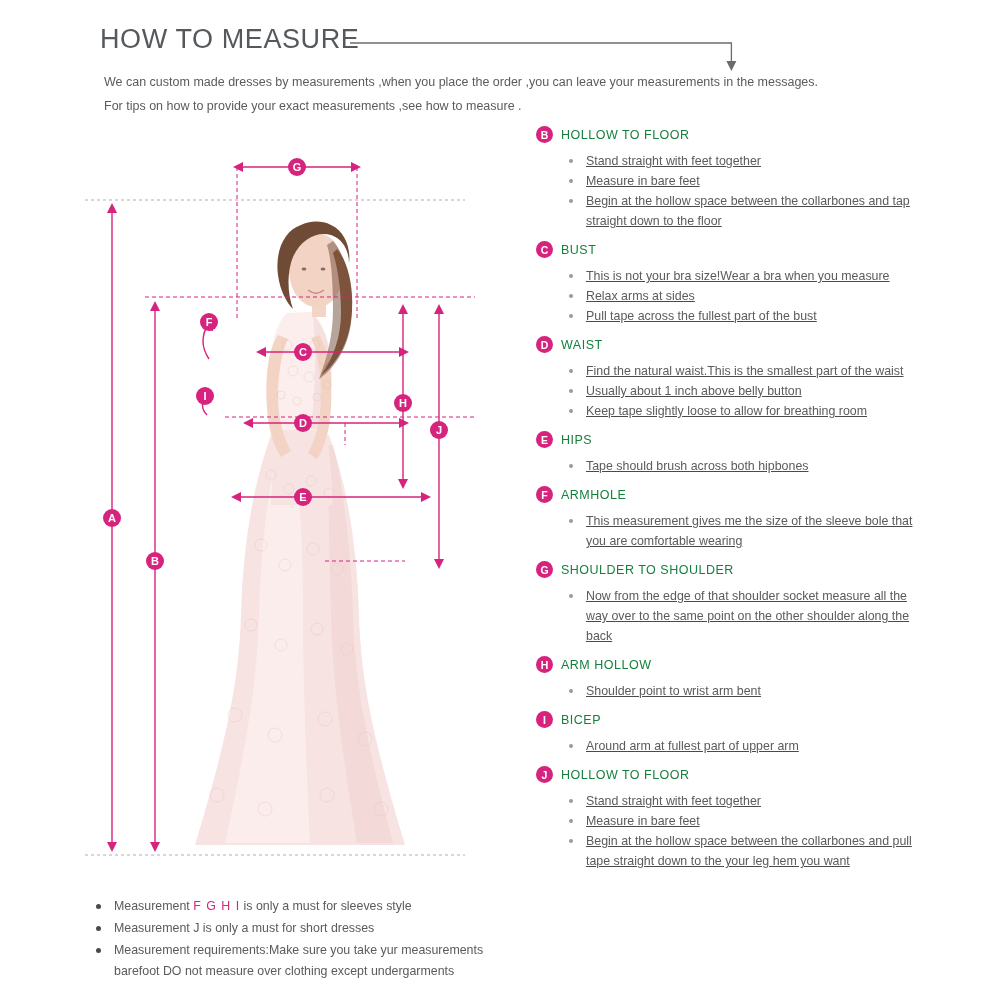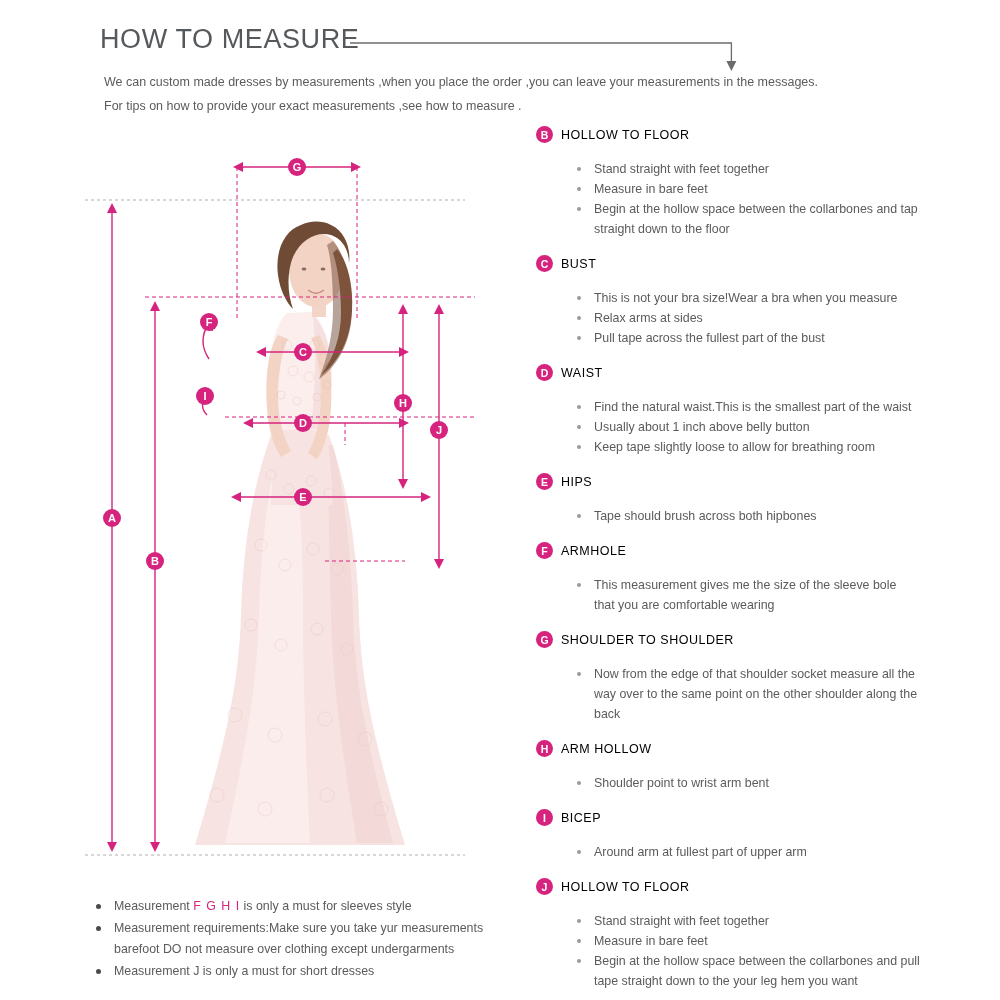--- a/index.html
+++ b/index.html
@@ -75,24 +75,24 @@
     font-size: 10.5px;
     font-weight: 700;
     display: flex;
     align-items: center;
     justify-content: center;
     flex: 0 0 auto;
     letter-spacing: 0;
   }
   .guide-title {
     font-size: 12.5px;
-    color: #000000;
+    color: #15803d;
     letter-spacing: 0.5px;
   }
-  .bullets { margin: 16px; padding: 0; list-style: none; }
+  .bullets { margin: 8px; padding: 0; list-style: none; text-decoration: underline; }
   .bullets li {
     position: relative;
     padding-left: 42px;
     font-size: 12.4px;
     line-height: 20px;
     color: #5b5b5b;
   }
   .bullets li::before {
     content: "";
     position: absolute;
@@ -413,16 +413,16 @@
       <li>Measure in bare feet</li>
       <li>Begin at the hollow space between the collarbones and pull tape straight down to the your leg hem you want</li>
     </ul>
   </div>
 
 </div>
 
 <div id="notes">
   <ul>
     <li><span>Measurement </span><span class="hl">F G H I</span><span> is only a must for sleeves style</span></li>
+    <li>Measurement J is only a must for short dresses</li>
     <li>Measurement requirements:Make sure you take yur measurements barefoot DO not measure over clothing except undergarments</li>
-    <li>Measurement J is only a must for short dresses</li>
   </ul>
 </div>
 
 </body></html>

